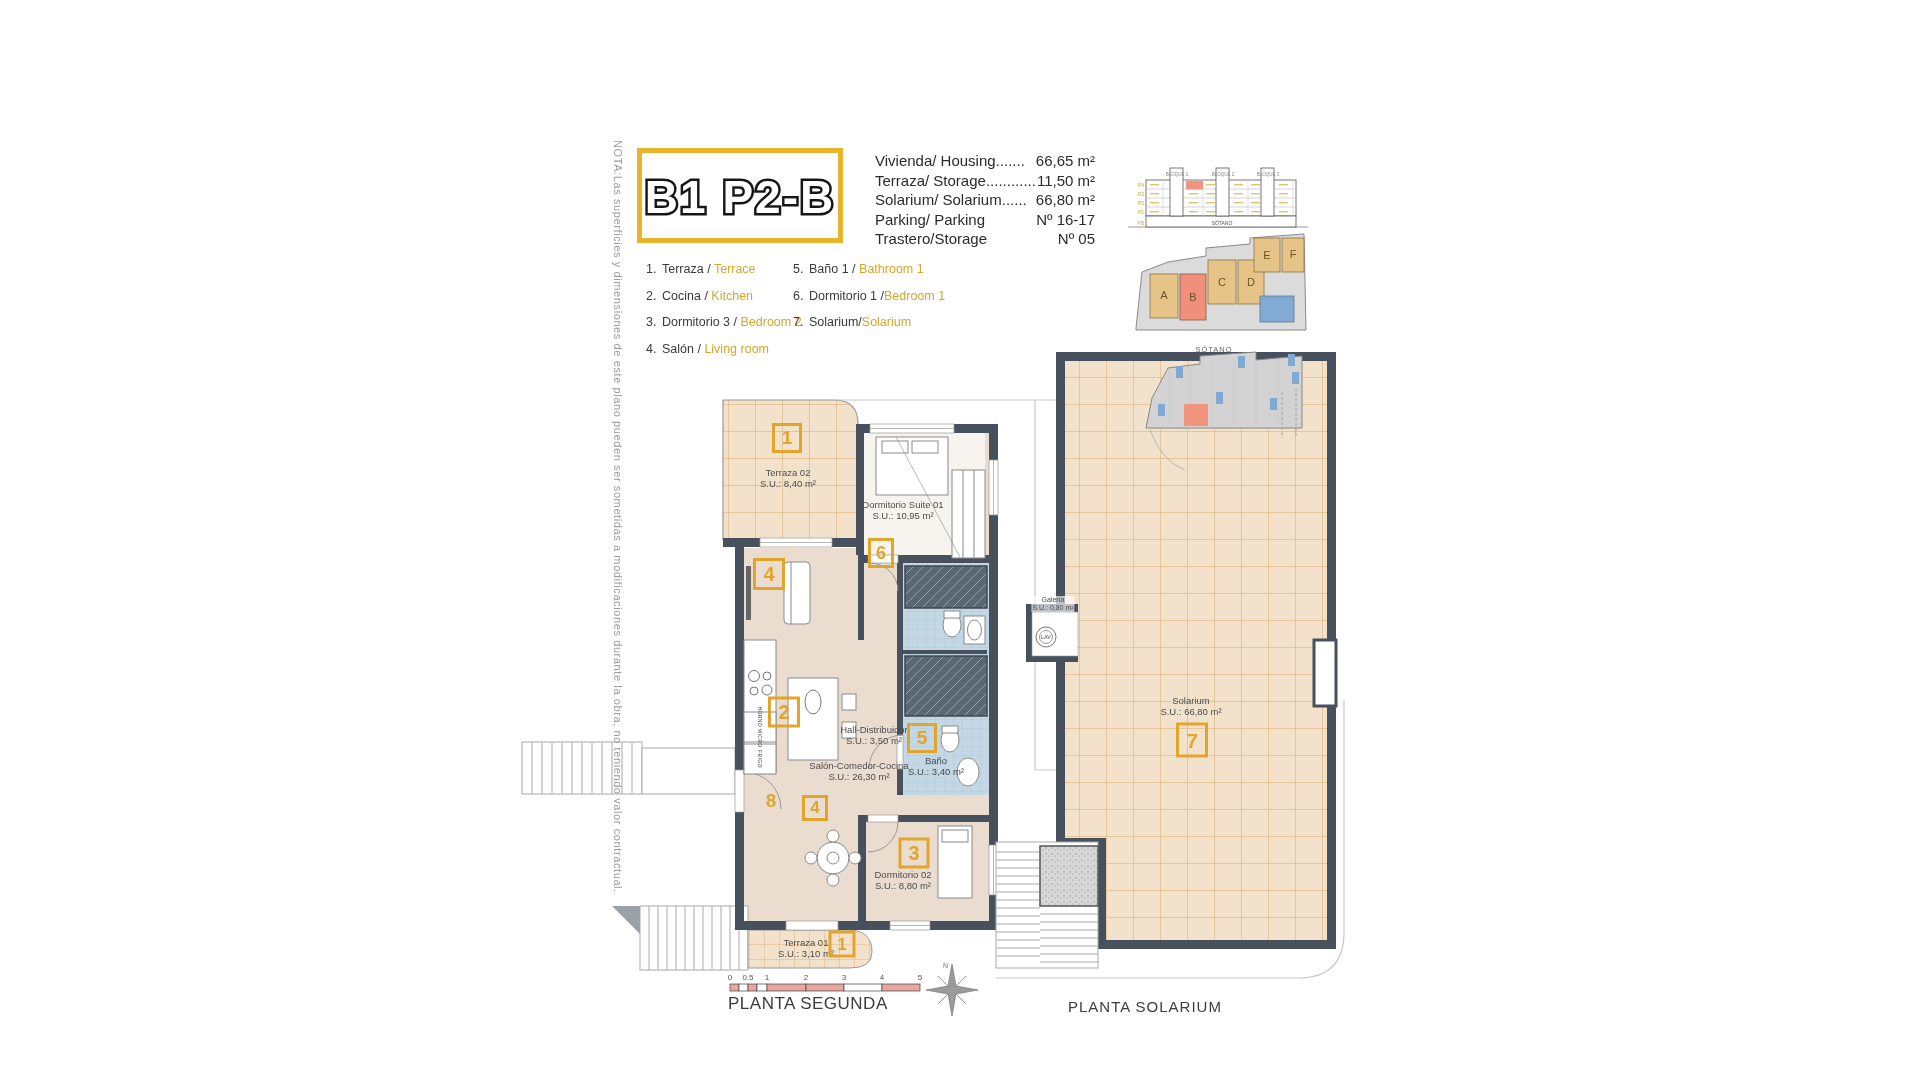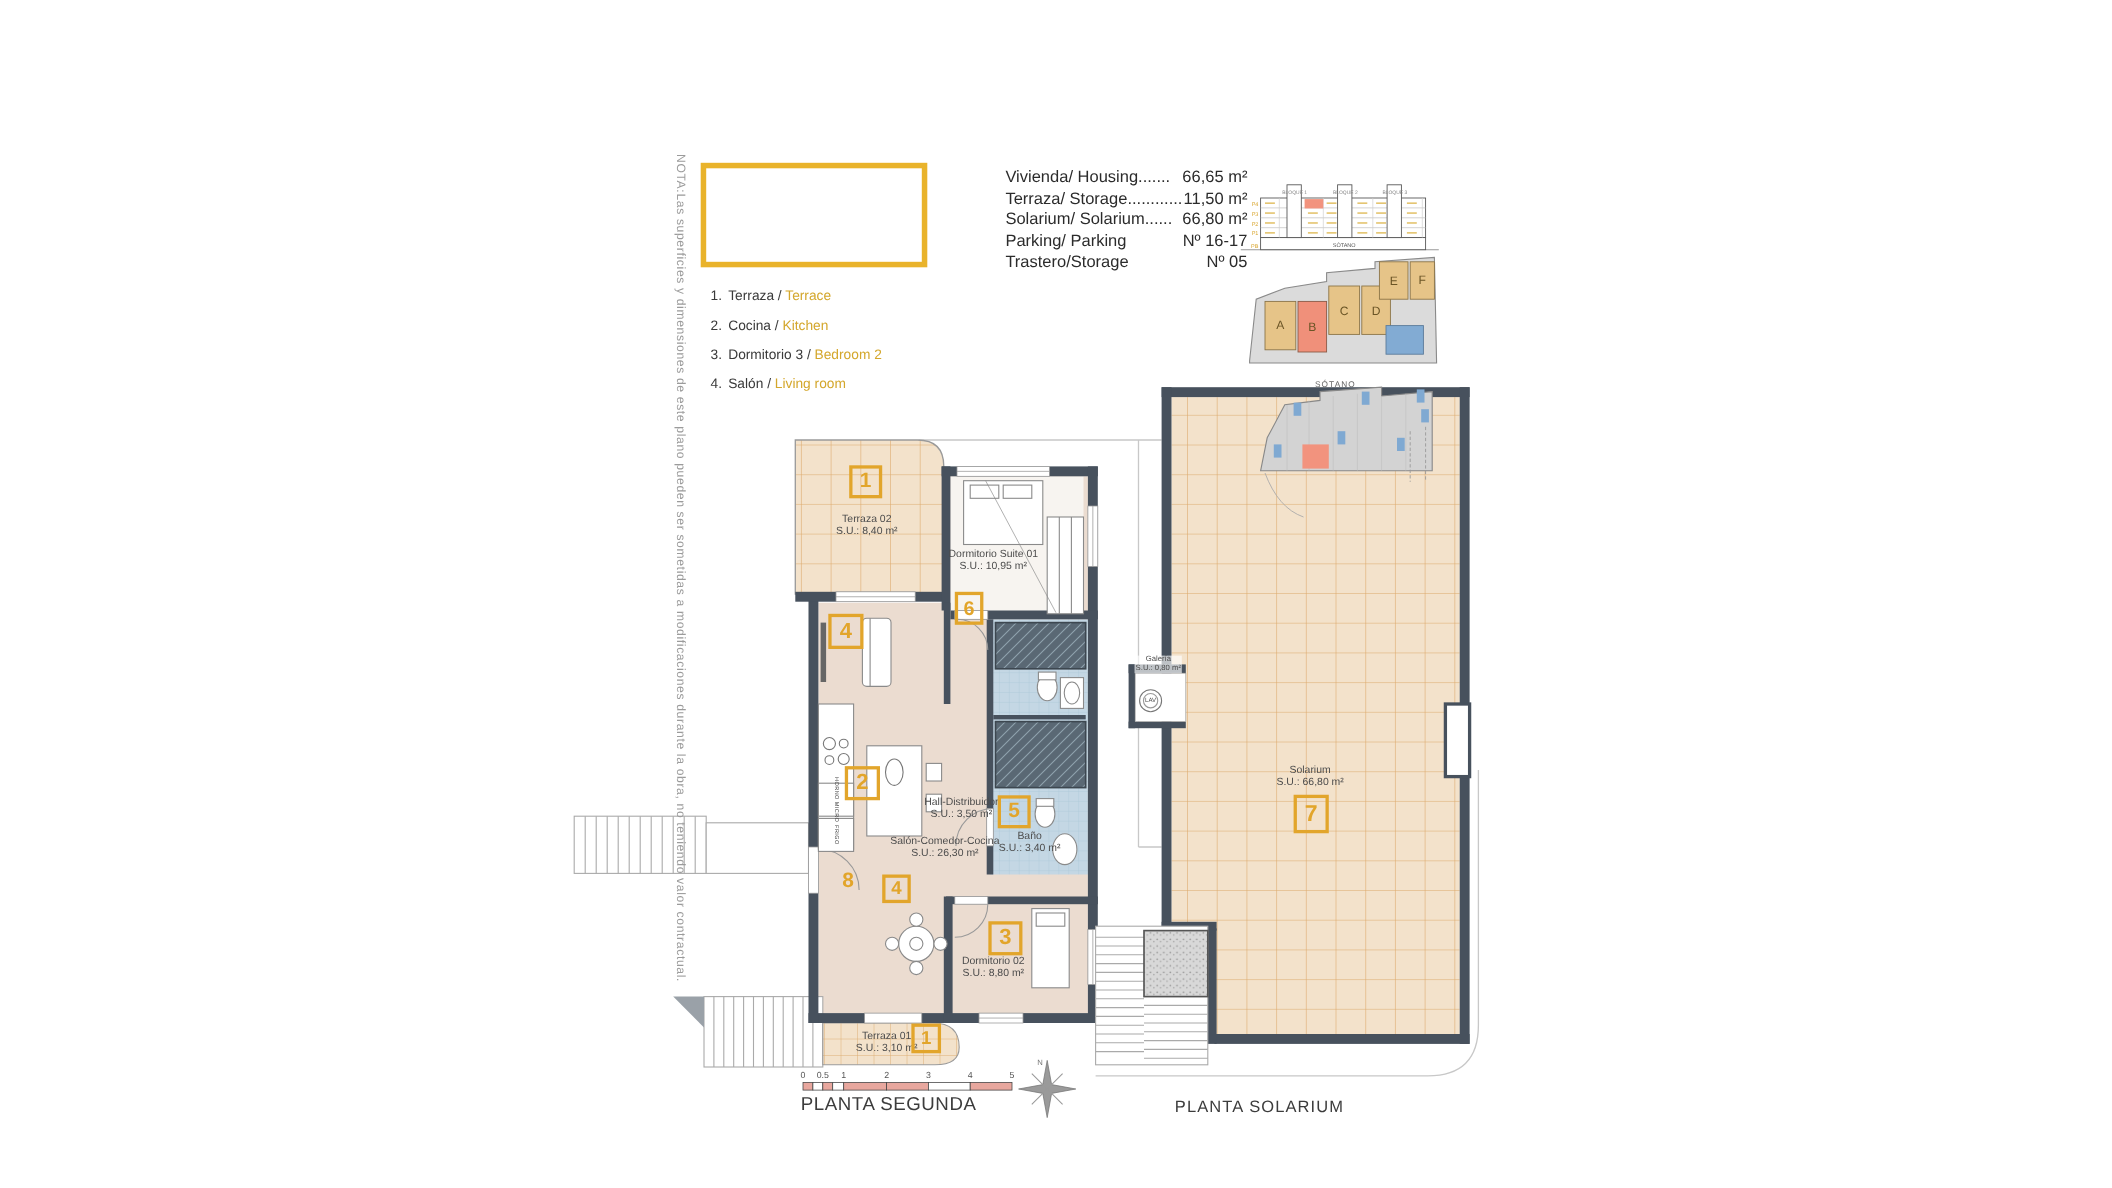--- a/index.html
+++ b/index.html
@@ -14,21 +14,21 @@
 
   
   .titlebox{position:absolute;left:637px;top:148px;width:206px;height:95px;
             border:5px solid #E9B32B;box-sizing:border-box;text-align:center;
             display:flex;flex-direction:column;justify-content:center;background:#fff;}
   .titlebox .t1{font-size:23px;font-weight:bold;color:#1d1d1d;letter-spacing:.5px;}
   .titlebox .t2{font-size:46px;font-weight:bold;letter-spacing:2px;color:#fff;
                 -webkit-text-stroke:5px #161616;paint-order:stroke fill;line-height:46px;margin-top:2px;}
 
   
-  .summary{position:absolute;left:875px;top:151px;width:220px;font-size:15px;color:#2b2b2b;margin-left:39px;}
+  .summary{position:absolute;left:875px;top:151px;width:220px;font-size:15px;color:#2b2b2b;}
   .summary .row{display:flex;justify-content:space-between;line-height:19.5px;white-space:nowrap;}
 
   
   .legend-col{position:absolute;font-size:12.5px;color:#3a3a3a;}
   .legend-item{height:26.5px;white-space:nowrap;}
   .legend-item .num{display:inline-block;width:16px;}
   .legend-item .en{color:#D4A72C;}
 
   
   .badge{position:absolute;transform:translate(-50%,-50%);
@@ -333,20 +333,21 @@
     <g>
       <path d="M952,964 L956,986 L978,990 L956,994 L952,1016 L948,994 L926,990 L948,986 Z" fill="#9a9a9a" stroke="#777777" stroke-width="0.7"></path>
       <path d="M938,976 L966,1004 M966,976 L938,1004" stroke="#9a9a9a" stroke-width="1"></path>
       <text x="943" y="968" font-size="7" fill="#777777">N</text>
     </g>
   </svg>
 
   <div class="vnote">NOTA:Las superficies y dimensiones de este plano pueden ser sometidas a modificaciones durante la obra, no teniendo valor contractual.</div>
 
   <div class="titlebox">
+    <div class="t2">B1 P2-B</div>
   </div>
 
   <div class="summary">
     <div class="row">
         <span>Vivienda/ Housing.......</span>
         <span>66,65 m²</span>
       </div>
     <div class="row">
         <span>Terraza/ Storage............</span>
         <span>11,50 m²</span>
@@ -364,20 +365,25 @@
         <span>Nº 05</span>
       </div>
   </div>
 
   <div class="legend-col" style="left:646px;top:262px;">
     <div class="legend-item"><span class="num">1.</span><span class="es">Terraza / </span><span class="en">Terrace</span></div>
     <div class="legend-item"><span class="num">2.</span><span class="es">Cocina / </span><span class="en">Kitchen</span></div>
     <div class="legend-item"><span class="num">3.</span><span class="es">Dormitorio 3 / </span><span class="en">Bedroom 2</span></div>
     <div class="legend-item"><span class="num">4.</span><span class="es">Salón / </span><span class="en">Living room</span></div>
   </div>
+  <div class="legend-col" style="left:793px;top:262px;">
+    <div class="legend-item"><span class="num">5.</span><span class="es">Baño 1 / </span><span class="en">Bathroom 1</span></div>
+    <div class="legend-item"><span class="num">6.</span><span class="es">Dormitorio 1 /</span><span class="en">Bedroom 1</span></div>
+    <div class="legend-item"><span class="num">7.</span><span class="es">Solarium/</span><span class="en">Solarium</span></div>
+  </div>
 
   <div class="rlabel" style="left:788px;top:478px;">
       <div>Terraza 02</div>
       <div>S.U.: 8,40 m²</div>
     </div>
   <div class="rlabel" style="left:903px;top:510px;">
       <div>Dormitorio Suite 01</div>
       <div>S.U.: 10,95 m²</div>
     </div>
   <div class="rlabel" style="left:874px;top:735px;">

